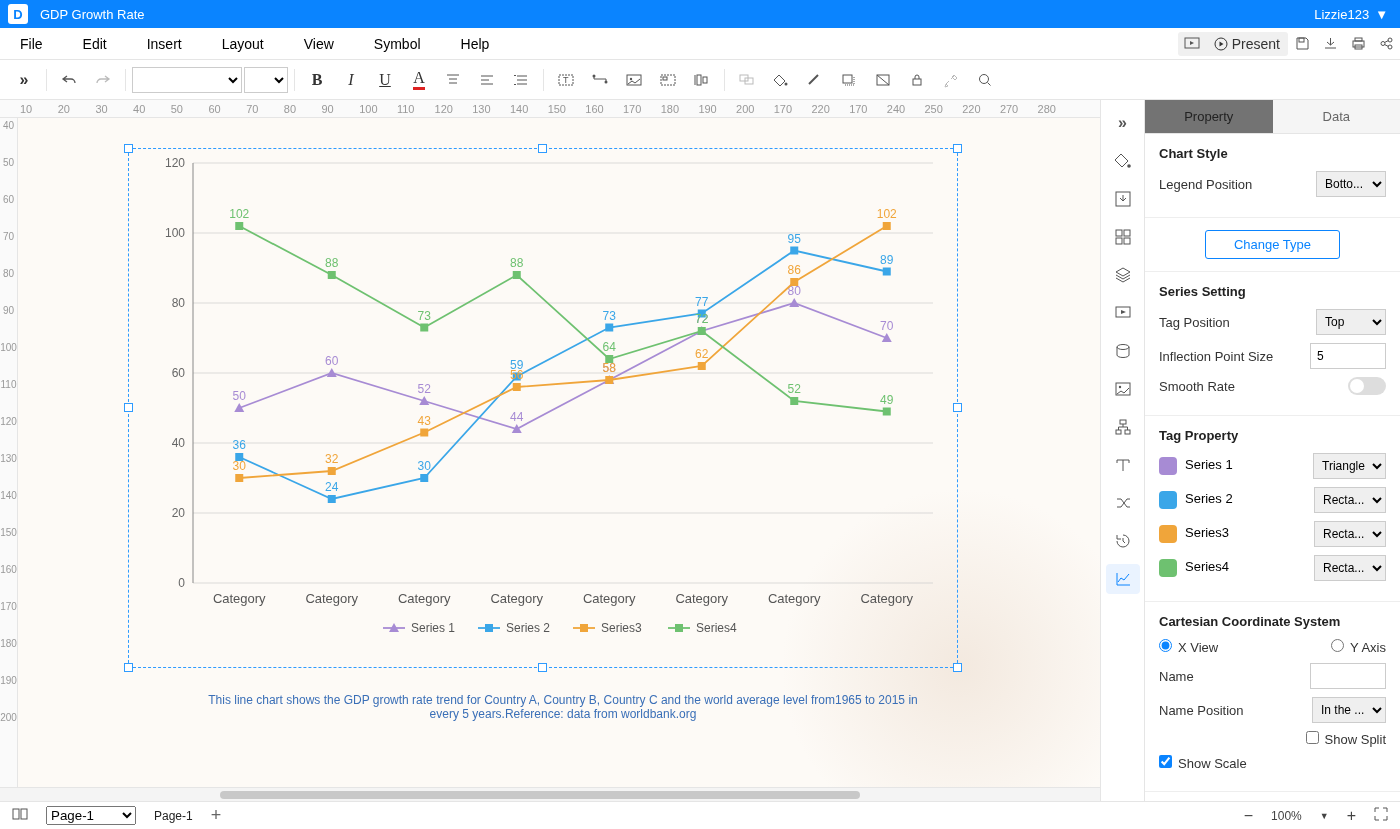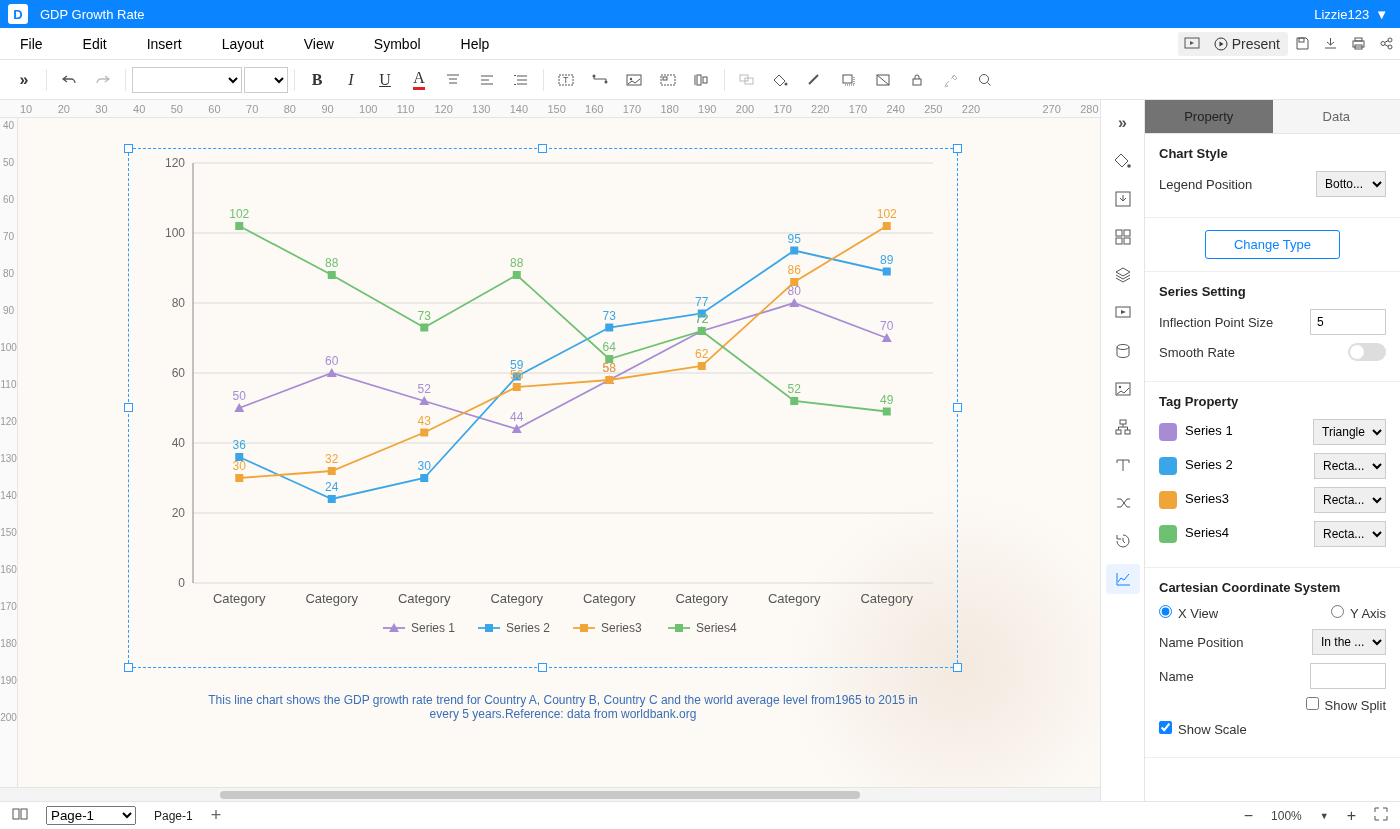--- a/index.html
+++ b/index.html
@@ -265,21 +265,21 @@
         <span style="width: 20px;">170</span>
         <span style="width: 20px;">180</span>
         <span style="width: 20px;">190</span>
         <span style="width: 20px;">200</span>
         <span style="width: 20px;">170</span>
         <span style="width: 20px;">220</span>
         <span style="width: 20px;">170</span>
         <span style="width: 20px;">240</span>
         <span style="width: 20px;">250</span>
         <span style="width: 20px;">220</span>
-        <span style="width: 20px; margin-left: 43px;">270</span>
+        <span style="width: 20px;">270</span>
         <span style="width: 20px;">280</span>
       </div>
     <div class="canvas-row">
       <div class="vruler" id="vruler">
           <span>40</span>
           <span>50</span>
           <span>60</span>
           <span>70</span>
           <span>80</span>
           <span>90</span>
@@ -509,20 +509,24 @@
         <label>Legend Position</label>
         <select class="psel"><option>Botto...</option></select>
       </div>
     </div>
     <div class="psection">
       <button class="change-type-btn">Change Type</button>
     </div>
     <div class="psection">
       <div class="head">Series Setting</div>
       <div class="prow">
+        <label>Tag Position</label>
+        <select class="psel"><option>Top</option></select>
+      </div>
+      <div class="prow">
         <label>Inflection Point Size</label>
         <input class="pinput" value="5" style="">
       </div>
       <div class="prow">
         <label>Smooth Rate</label>
         <div class="toggle"></div>
       </div>
     </div>
     <div class="psection">
       <div class="head">Tag Property</div>
@@ -545,26 +549,26 @@
           </div>
         </div>
     </div>
     <div class="psection">
       <div class="head">Cartesian Coordinate System</div>
       <div class="prow">
         <label><input type="radio" name="axis" checked="" style=""><span>X View</span></label>
         <label><input type="radio" name="axis" style=""><span>Y Axis</span></label>
       </div>
       <div class="prow">
+        <label>Name</label>
+        <input class="pinput" value="" style="">
+      </div>
+      <div class="prow">
         <label>Name Position</label>
         <select class="psel"><option>In the ...</option></select>
-      </div>
-      <div class="prow">
-        <label>Name</label>
-        <input class="pinput" value="" style="">
       </div>
       <div class="prow" style="justify-content:flex-end">
         <label><input type="checkbox" style=""><span>Show Split</span></label>
       </div>
       <div class="prow" style="justify-content:flex-start">
         <label><input type="checkbox" checked="" style=""><span>Show Scale</span></label>
       </div>
     </div>
   </div>
 </div>

